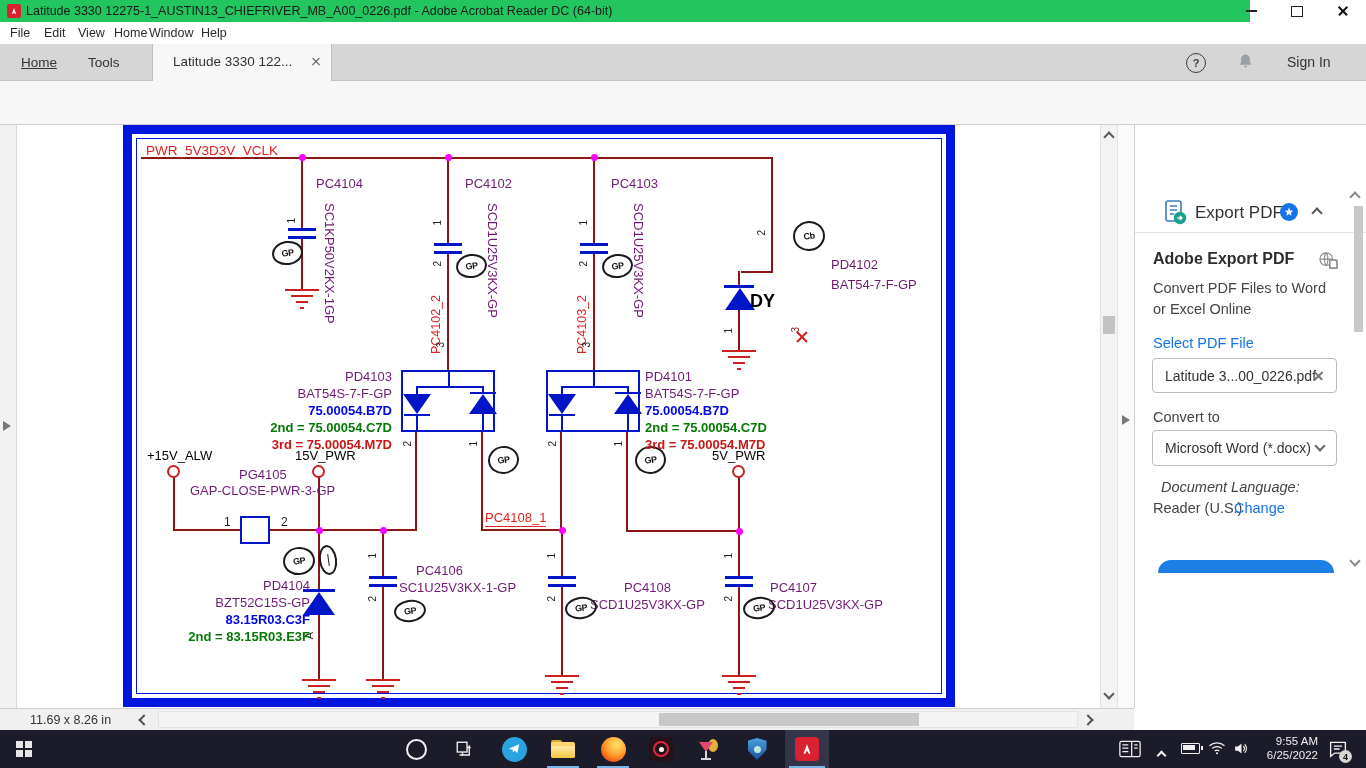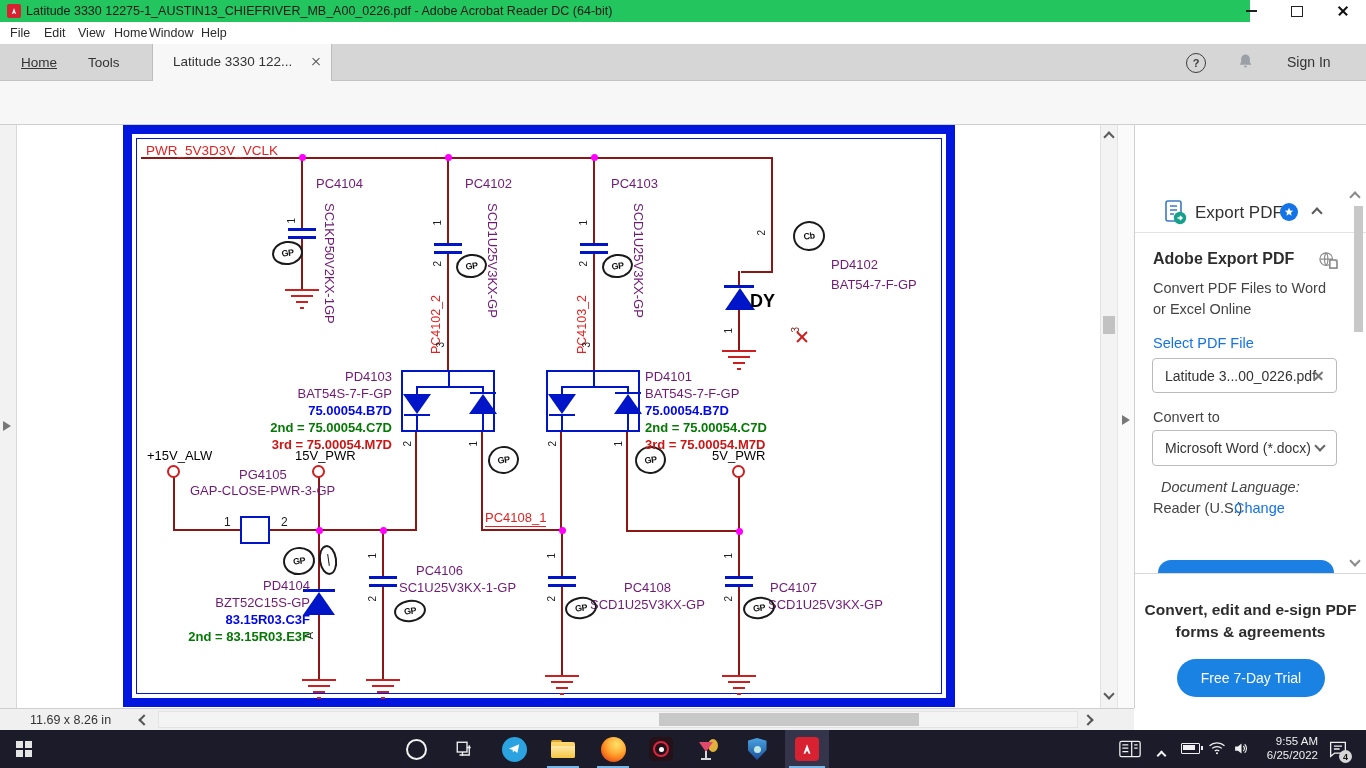--- a/index.html
+++ b/index.html
@@ -561,25 +561,20 @@
     <span style="margin-left:12px;font-size:14px;color:#333;white-space:nowrap;">Microsoft Word (*.docx)</span>
     <div class="chev down" style="position:absolute;right:12px;top:11px;border-color:#666;"></div>
   </div>
 
   <span class="abs paneltxt" style="left:26px;top:354px;font-style:italic;">Document Language:</span>
   <span class="abs paneltxt" style="left:18px;top:375px;">Reader (U.S.)</span>
   <span class="abs paneltxt panellink" style="left:99px;top:375px;">Change</span>
 
   <div class="abs" style="left:23px;top:435px;width:176px;height:13px;border-radius:18px 18px 0 0;background:#1b7fe4;"></div>
 
-  <div id="promo">
-    <div style="position:absolute;left:0;top:27px;width:100%;text-align:center;font-size:15.5px;font-weight:bold;color:#2d2d2d;">Convert, edit and e-sign PDF</div>
-    <div style="position:absolute;left:0;top:49px;width:100%;text-align:center;font-size:15.5px;font-weight:bold;color:#2d2d2d;">forms &amp; agreements</div>
-    <button id="trialbtn">Free 7-Day Trial</button>
-  </div>
 
   <div class="chev up" style="position:absolute;left:216px;top:68px;border-color:#8a8a8a;"></div>
   <div class="vthumb" style="left:219px;top:81px;width:9px;height:126px;background:#c8c8c8;"></div>
   <div class="chev down" style="position:absolute;left:216px;top:432px;border-color:#8a8a8a;"></div>
 </div>
 
 <div class="abs" id="statusbar">
   <span class="abs" style="left:30px;top:4px;font-size:12.5px;color:#333;">11.69 x 8.26 in</span>
   <div class="chev left" style="position:absolute;left:140px;top:7px;border-color:#555;"></div>
   <div class="abs" style="left:158px;top:2px;width:920px;height:17px;background:#f4f4f4;border:1px solid #e3e3e3;box-sizing:border-box;">

